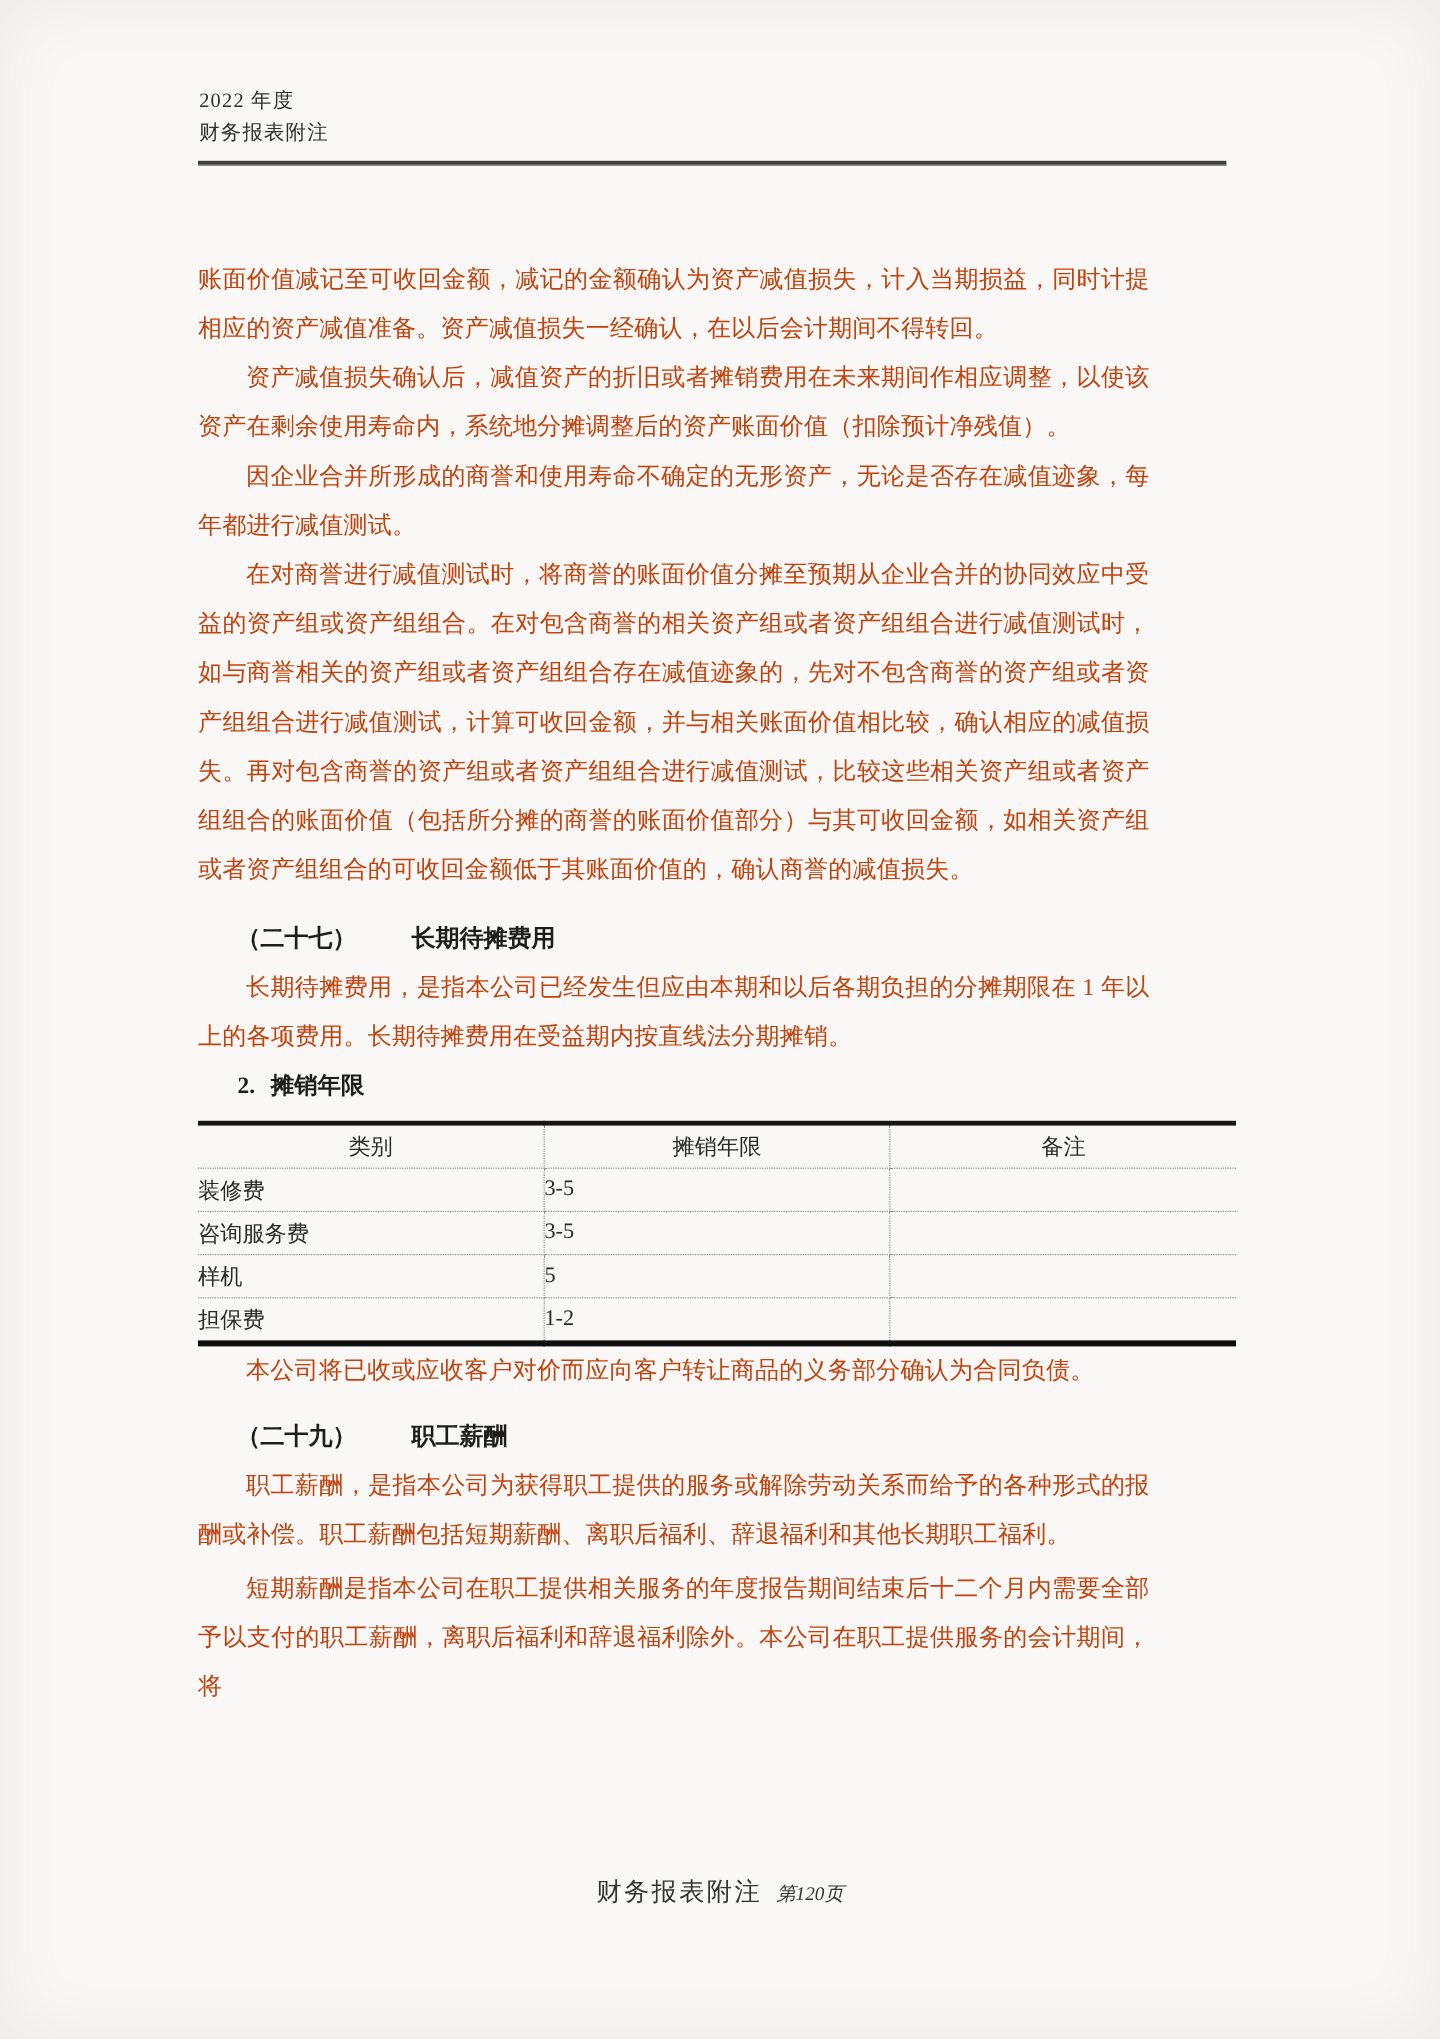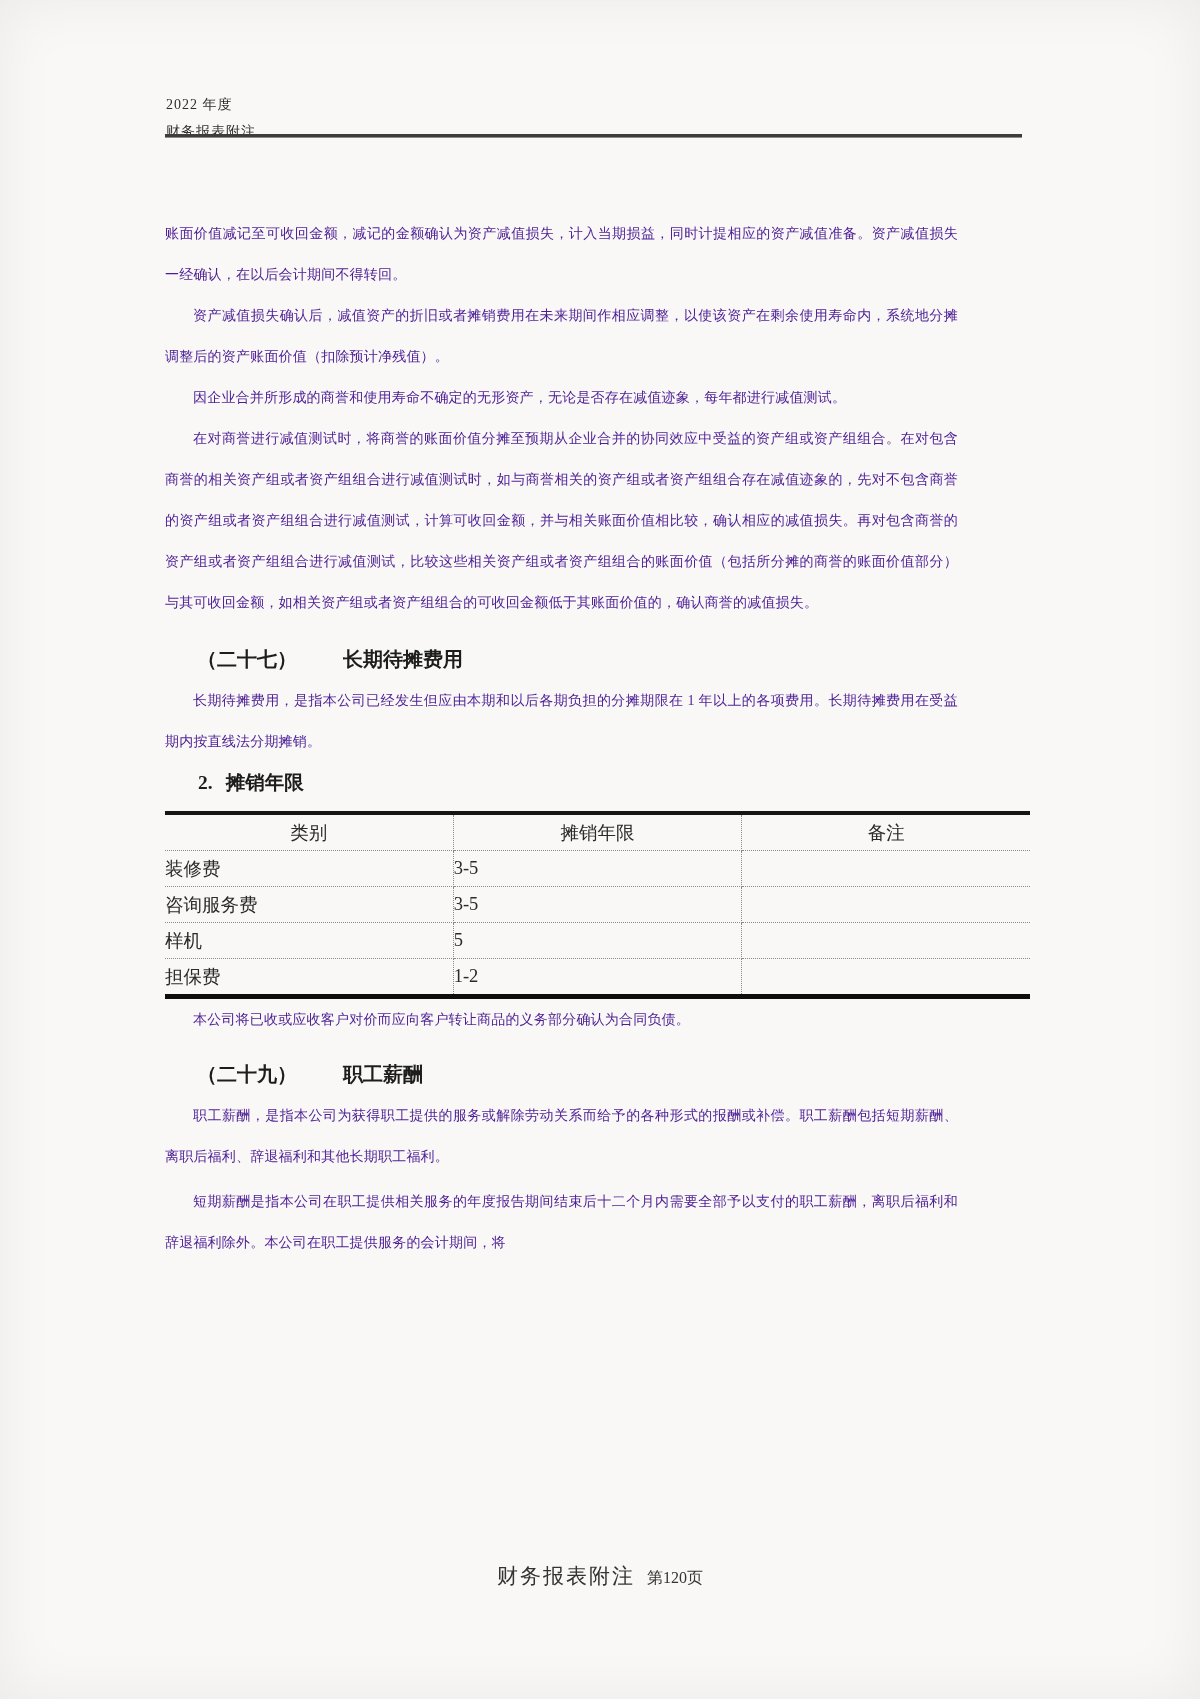--- a/index.html
+++ b/index.html
@@ -15,50 +15,49 @@
     background: #f9f8f6;
     box-shadow: inset 0 0 60px rgba(0,0,0,0.06);
     color: #242424;
     overflow: hidden;
   }
   
   .page-header {
     position: absolute;
     left: 166px;
     top: 70px;
-    font-size: 14px;
+    font-size: 17px;
     line-height: 27px;
     color: #2e2e2e;
     letter-spacing: 1px;
-    margin-top: 21px;
   }
   .header-rule {
     position: absolute;
     left: 165px;
     top: 134px;
     width: 857px;
     height: 3px;
     background: #3d3d3d;
     border-bottom: 1px solid #8c8c8c;
   }
   
   .content {
     position: absolute;
     left: 165px;
     top: 213px;
     width: 865px;
   }
   .para {
     width: 793px;
     margin: 0;
-    font-size: 14px;
+    font-size: 20px;
     line-height: 41px;
     text-align: justify;
     letter-spacing: 0.2px;
-    color: #4c1d95;
+    color: #c2410c;
   }
   .indent { text-indent: 2em; }
   .sec {
     margin: 16px 0 0 0;
     padding-left: 32px;
     font-size: 20px;
     line-height: 41px;
     font-weight: bold;
     color: #1d1d1d;
   }
@@ -100,21 +99,21 @@
   
   .page-footer {
     position: absolute;
     left: 0;
     top: 1562px;
     width: 1200px;
     text-align: center;
     color: #333;
   }
   .footer-title { font-size: 21px; letter-spacing: 2px; }
-  .footer-page { font-size: 16px; margin-left: 12px; }
+  .footer-page { font-size: 16px; margin-left: 12px; font-style: italic; }
 </style>
 </head>
 <body>
 
 <div class="page">
 
   <div class="page-header">
     <div>2022 年度</div>
     <div>财务报表附注</div>
   </div>

